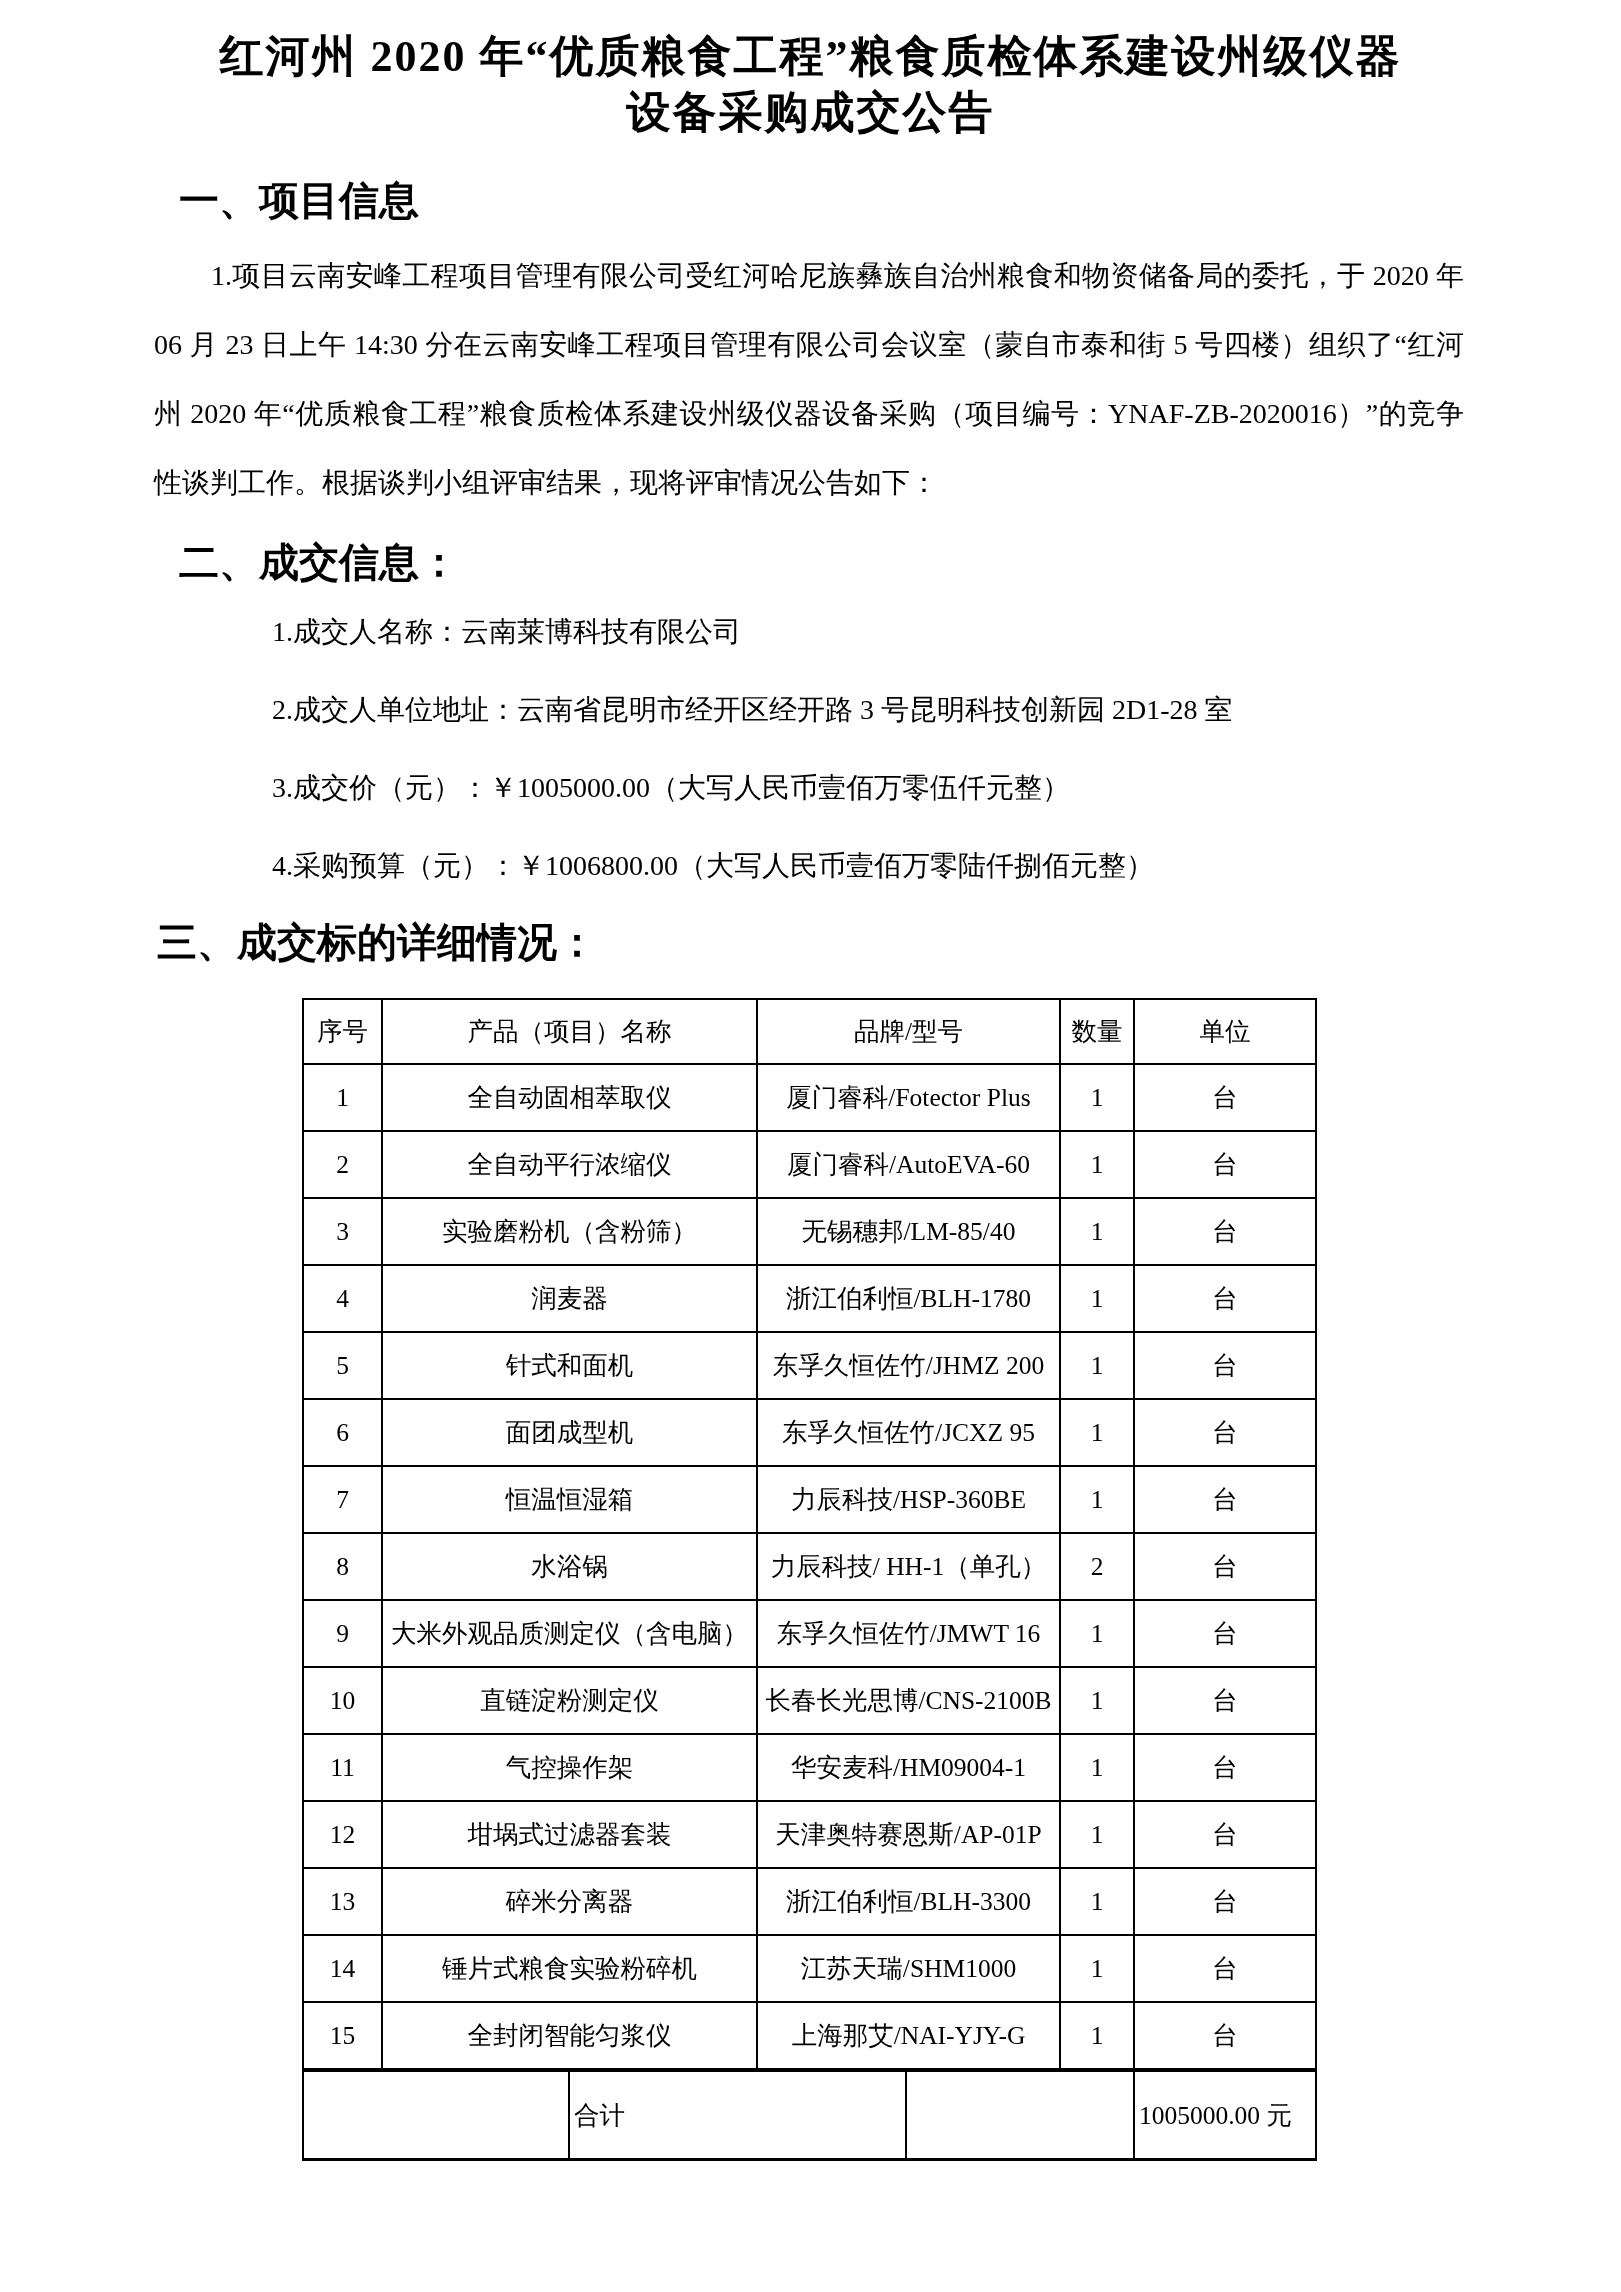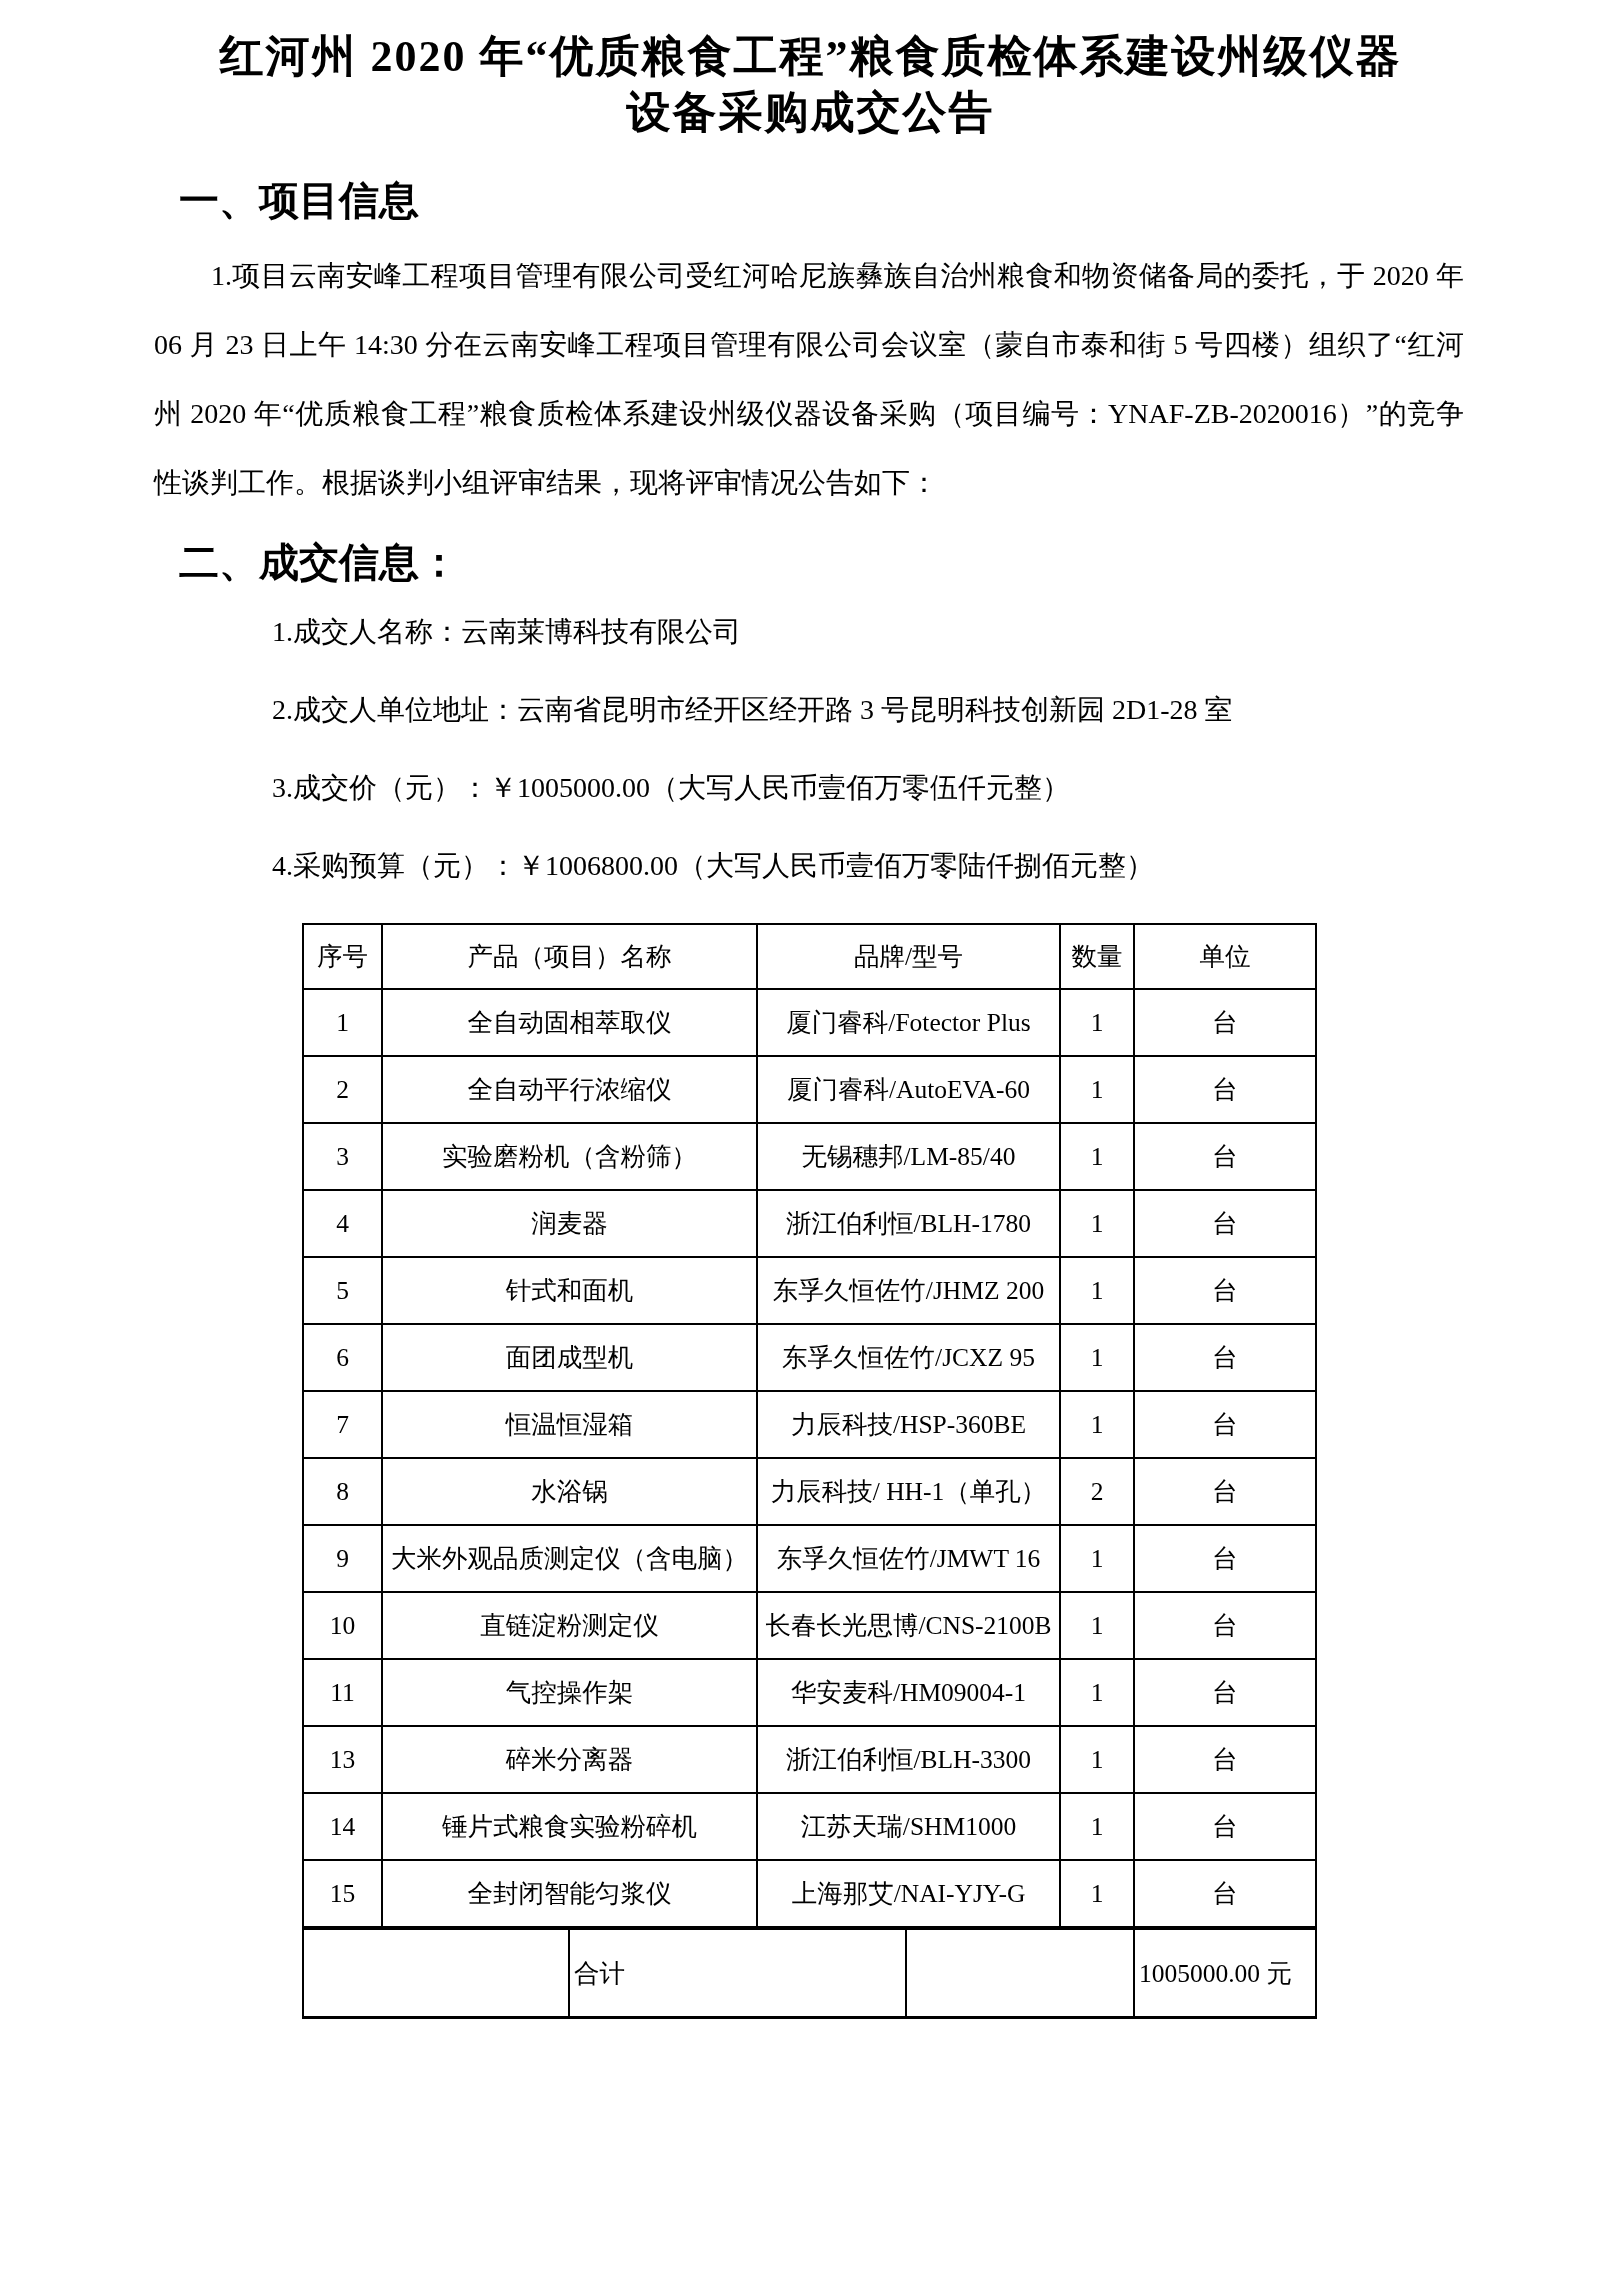--- a/index.html
+++ b/index.html
@@ -92,20 +92,21 @@
 
   <h2 class="sec-heading" id="heading-2">二、成交信息：</h2>
 
   <div class="items">
     <div class="item">1.成交人名称：云南莱博科技有限公司</div>
     <div class="item">2.成交人单位地址：云南省昆明市经开区经开路 3 号昆明科技创新园 2D1-28 室</div>
     <div class="item">3.成交价（元）：￥1005000.00（大写人民币壹佰万零伍仟元整）</div>
     <div class="item">4.采购预算（元）：￥1006800.00（大写人民币壹佰万零陆仟捌佰元整）</div>
   </div>
 
+  <h2 class="sec-heading" id="heading-3">三、成交标的详细情况：</h2>
 
   <div class="table-wrap">
     <table class="main">
       <colgroup>
         <col style="width:79px">
           <col style="width:375px">
           <col style="width:303px">
           <col style="width:74px">
           <col style="width:182px">
       </colgroup>
@@ -188,20 +189,27 @@
         <td>台</td>
       </tr>
       <tr>
         <td>11</td>
         <td>气控操作架</td>
         <td>华安麦科/HM09004-1</td>
         <td>1</td>
         <td>台</td>
       </tr>
       <tr>
+        <td>12</td>
+        <td>坩埚式过滤器套装</td>
+        <td>天津奥特赛恩斯/AP-01P</td>
+        <td>1</td>
+        <td>台</td>
+      </tr>
+      <tr>
         <td>13</td>
         <td>碎米分离器</td>
         <td>浙江伯利恒/BLH-3300</td>
         <td>1</td>
         <td>台</td>
       </tr>
       <tr>
         <td>14</td>
         <td>锤片式粮食实验粉碎机</td>
         <td>江苏天瑞/SHM1000</td>

